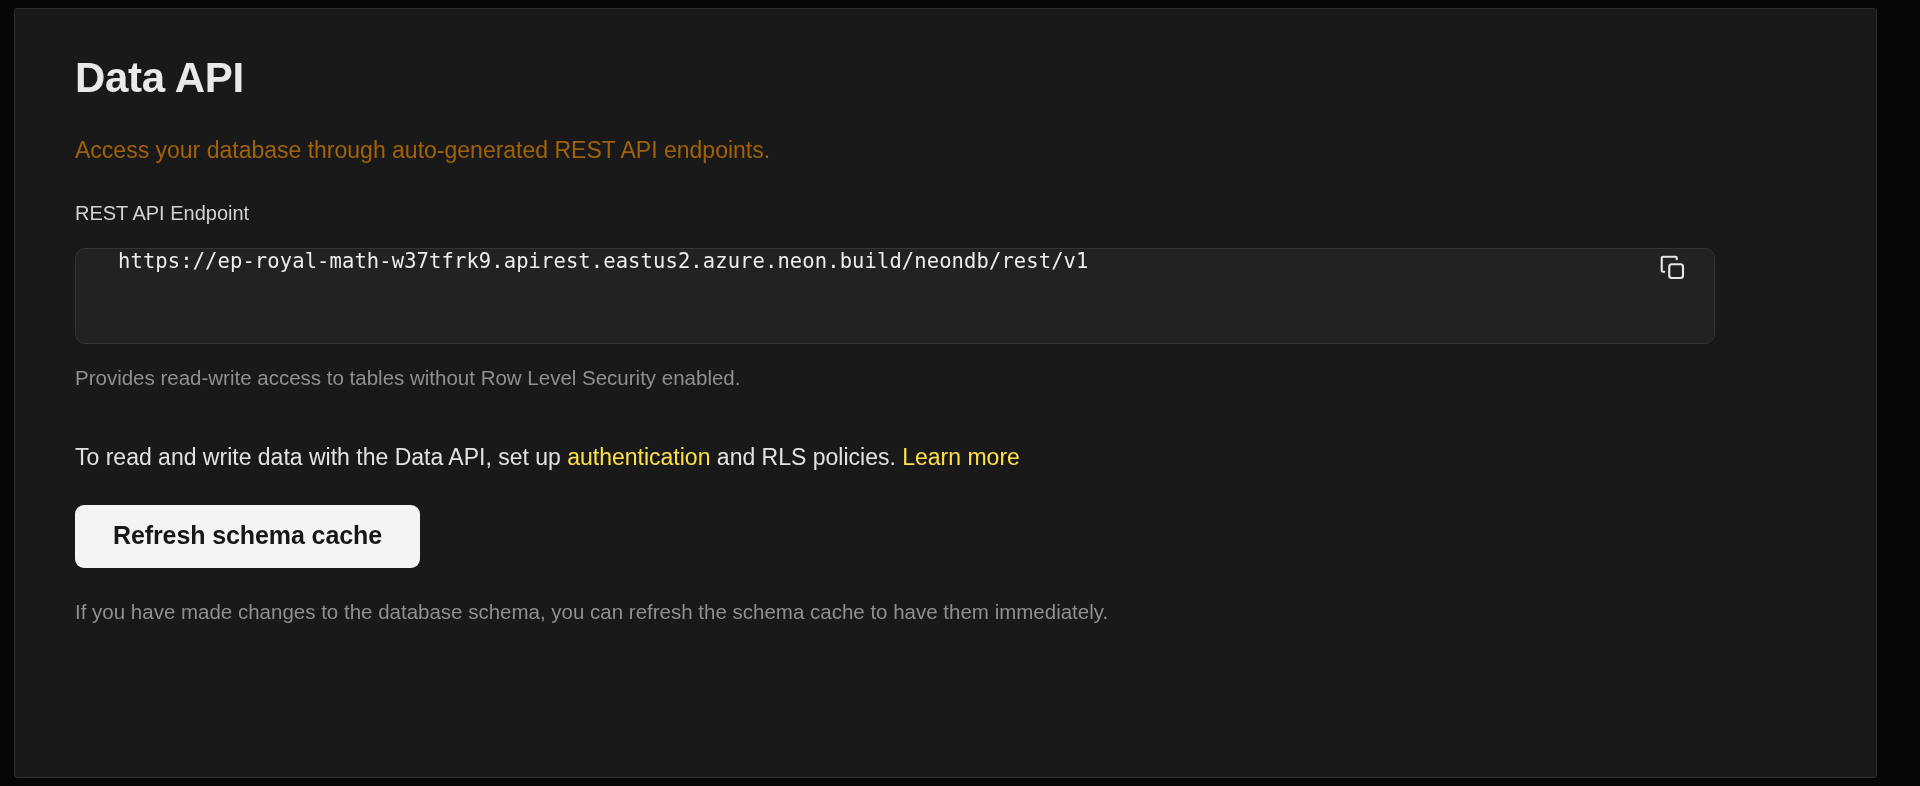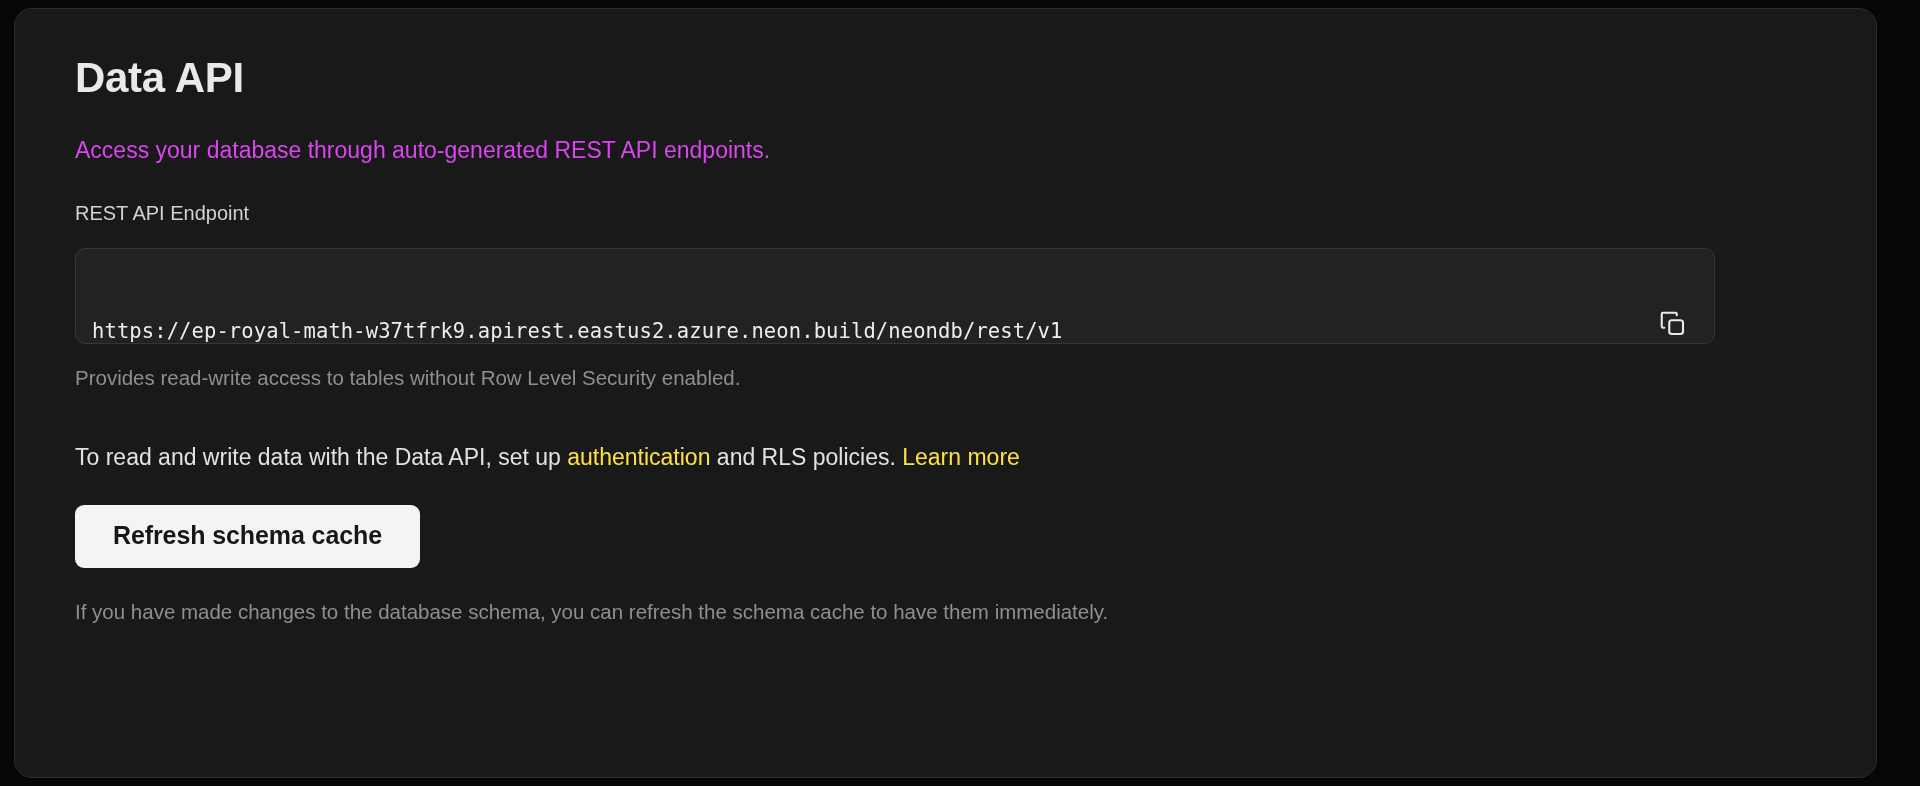--- a/index.html
+++ b/index.html
@@ -23,60 +23,60 @@
     padding: 8px 14px 16px 14px;
   }
 
   
   .card {
     position: relative;
     width: 1863px;
     height: 770px;
     background: #191919;
     border: 1px solid #2c2c2c;
-    border-radius: 18px;
+    border-radius: 3px;
     padding: 46px 0 0 60px;
   }
 
   
   .card-title {
     font-size: 42px;
     font-weight: bold;
     letter-spacing: -0.3px;
     color: #e9e9e9;
     line-height: 1.1;
     margin-bottom: 34px;
   }
 
   
   .card-desc {
     font-size: 23px;
-    color: #d946ef;
+    color: #a16207;
     line-height: 1.35;
     margin-bottom: 36px;
   }
 
   
   .field-label {
     font-size: 20px;
     color: #d2d2d2;
     margin-bottom: 23px;
   }
 
   
   .endpoint-row {
     position: relative;
     width: 1640px;
     height: 96px;
     background: #222222;
     border: 1px solid #353535;
     border-radius: 10px;
     display: flex;
-    align-items: flex-end;
-    padding: 0 22px 0 16px;
+    align-items: flex-start;
+    padding: 0 22px 0 42px;
   }
 
   .endpoint-value {
     flex: 1 1 auto;
     font-family: "DejaVu Sans Mono", "Liberation Mono", monospace;
     font-size: 20.5px;
     letter-spacing: 0.1px;
     color: #ededed;
     white-space: nowrap;
     overflow: hidden;

